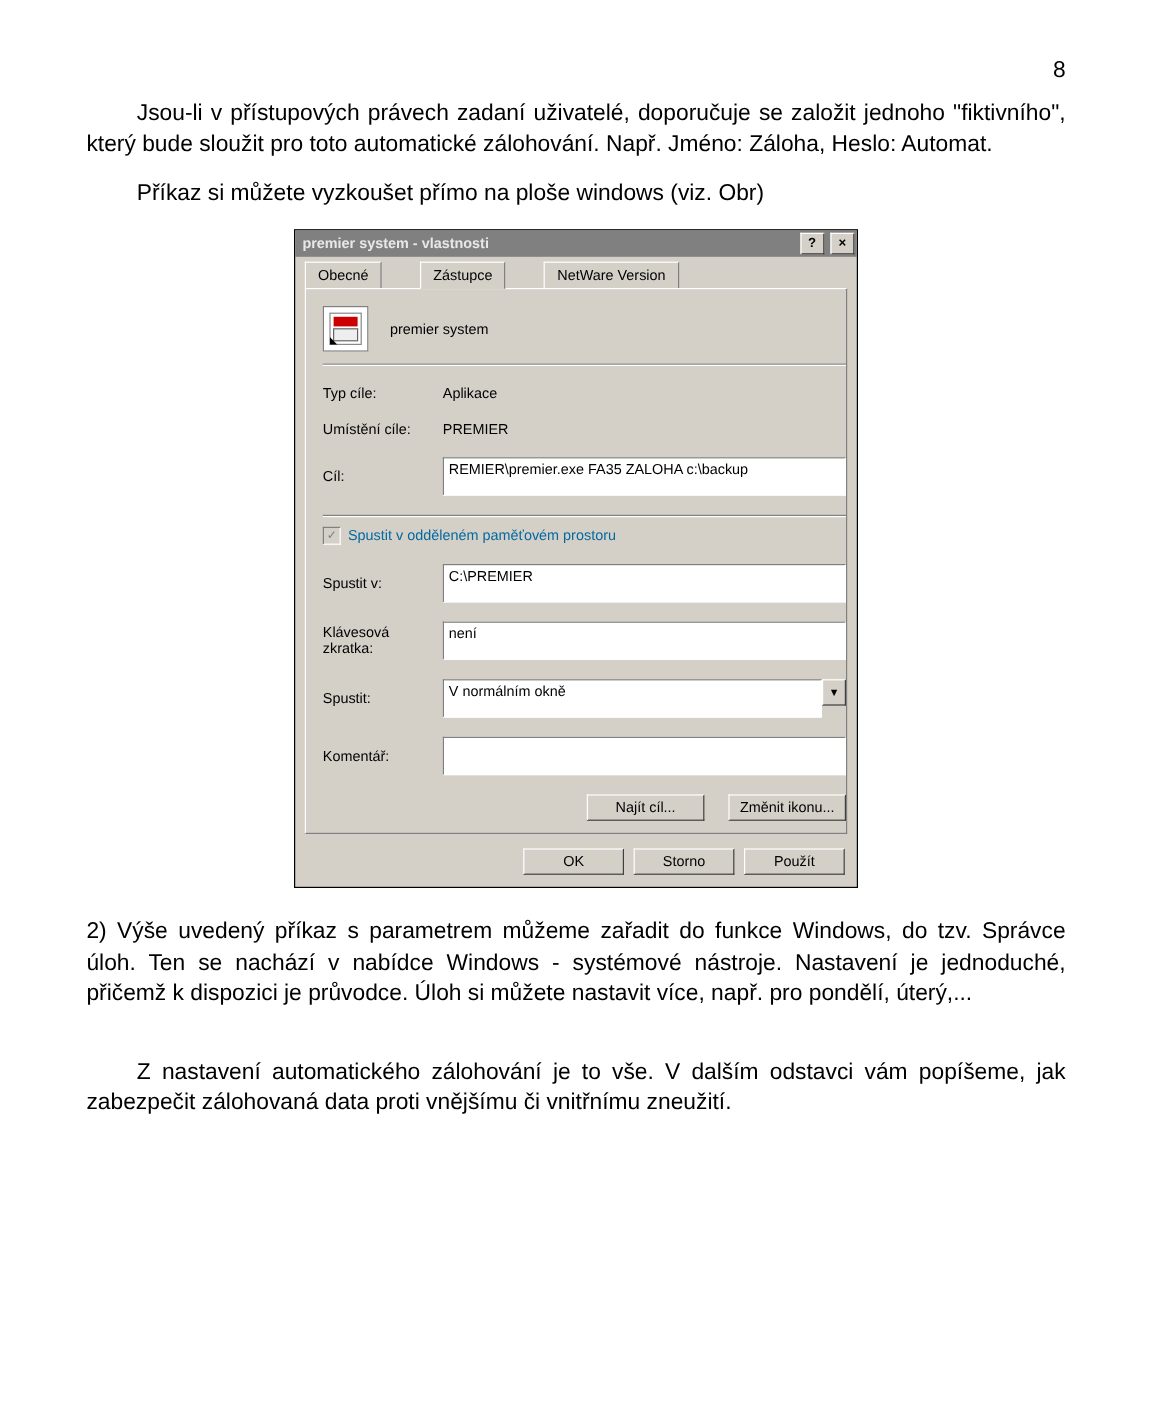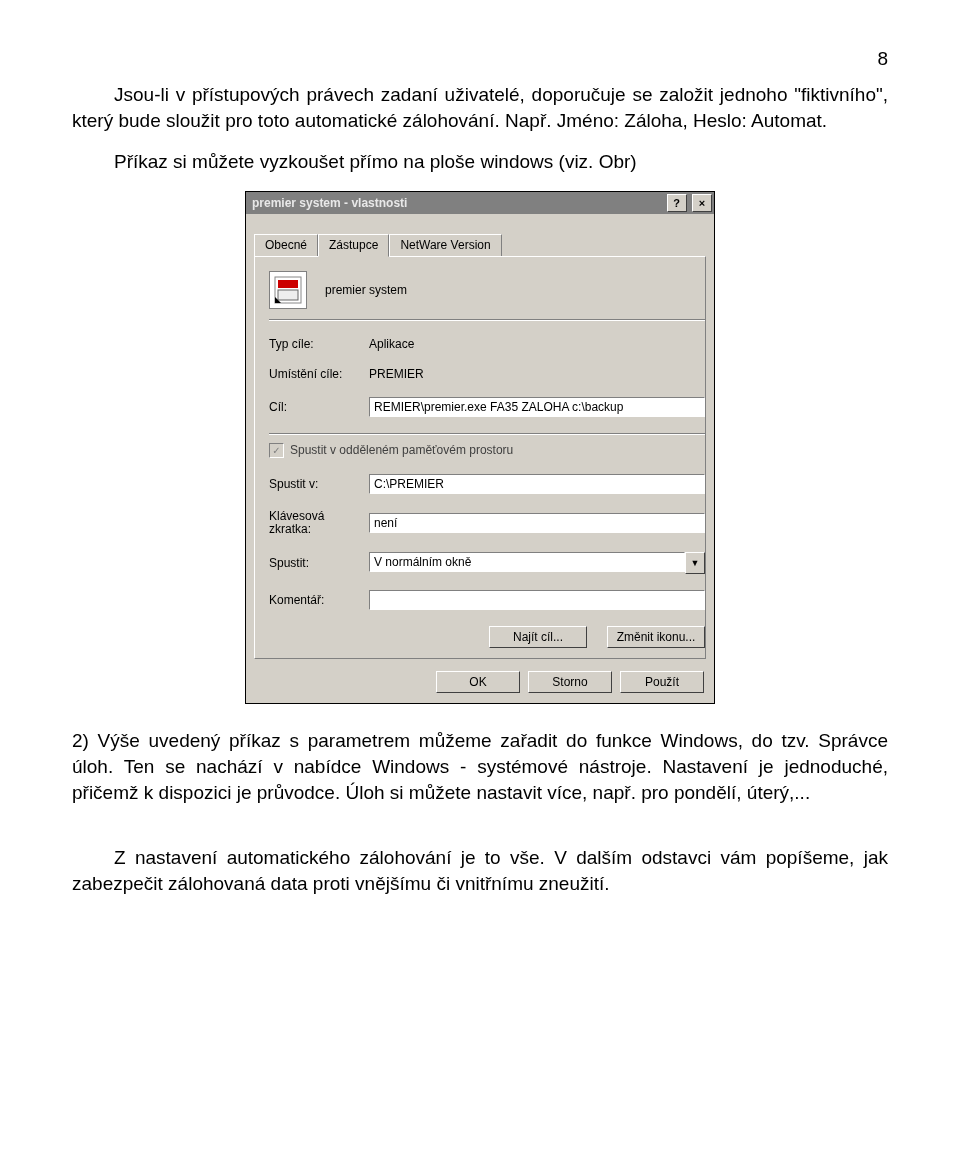--- a/index.html
+++ b/index.html
@@ -63,21 +63,22 @@
     align-items: center;
     justify-content: center;
     font-size: 11px;
     font-family: Arial;
     margin-left: 2px;
     color: #000;
     cursor: pointer;
   }
   .tabs-row {
     display: flex;
-    padding: 20px 8px 0 8px;
+    padding: 4px 8px 0 8px;
+    gap: 32px;
   }
   .tab {
     background: #d4d0c8;
     border-top: 1px solid #fff;
     border-left: 1px solid #fff;
     border-right: 1px solid #808080;
     padding: 3px 10px;
     font-size: 12px;
     margin-right: 0px;
     position: relative;
@@ -131,27 +132,27 @@
     width: 100px;
     font-size: 12px;
     line-height: 1.1;
   }
   .sunken {
     background: #fff;
     border-top: 1px solid #808080;
     border-left: 1px solid #808080;
     border-right: 1px solid #fff;
     border-bottom: 1px solid #fff;
-    height: 20px;
+    height: 32px;
     box-sizing: border-box;
     padding: 2px 4px;
     font-size: 12px;
     flex: 1;
   }
-  .disabled-text { color:#404040; }
+  .disabled-text { color:#0369a1; }
   .check-row {
     display: flex;
     align-items: center;
     margin: 6px 0;
     gap: 6px;
   }
   .chk {
     width: 13px;
     height: 13px;
     background: #fff;

